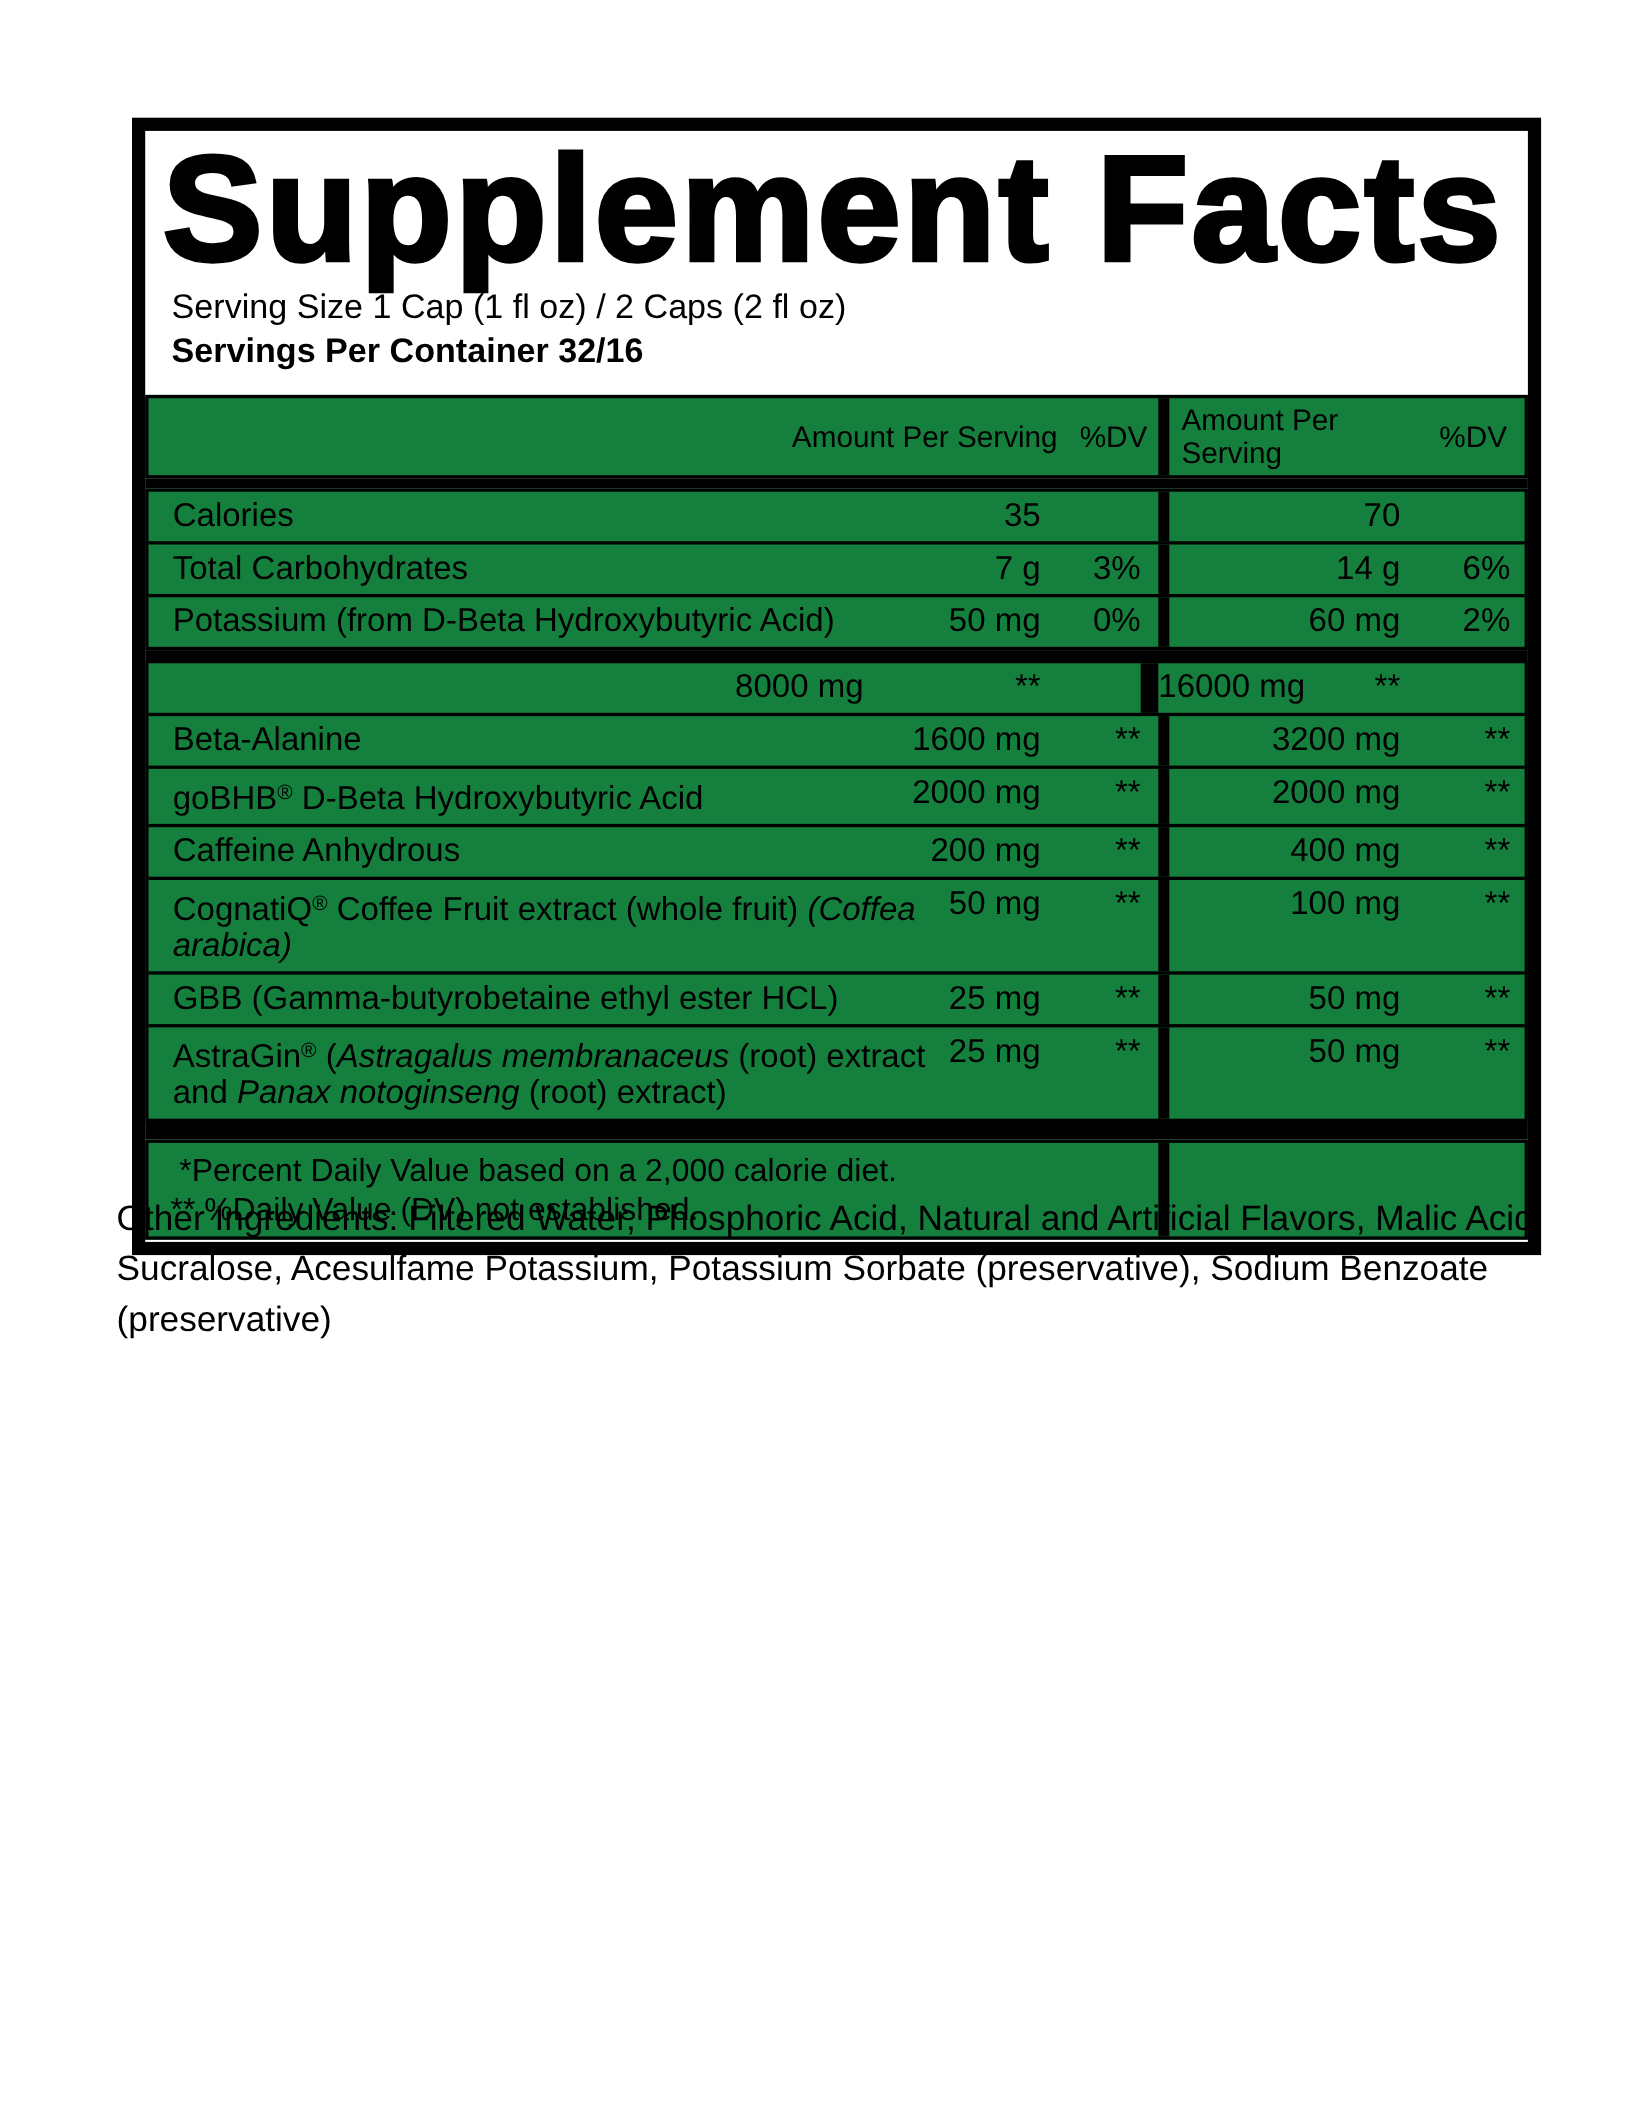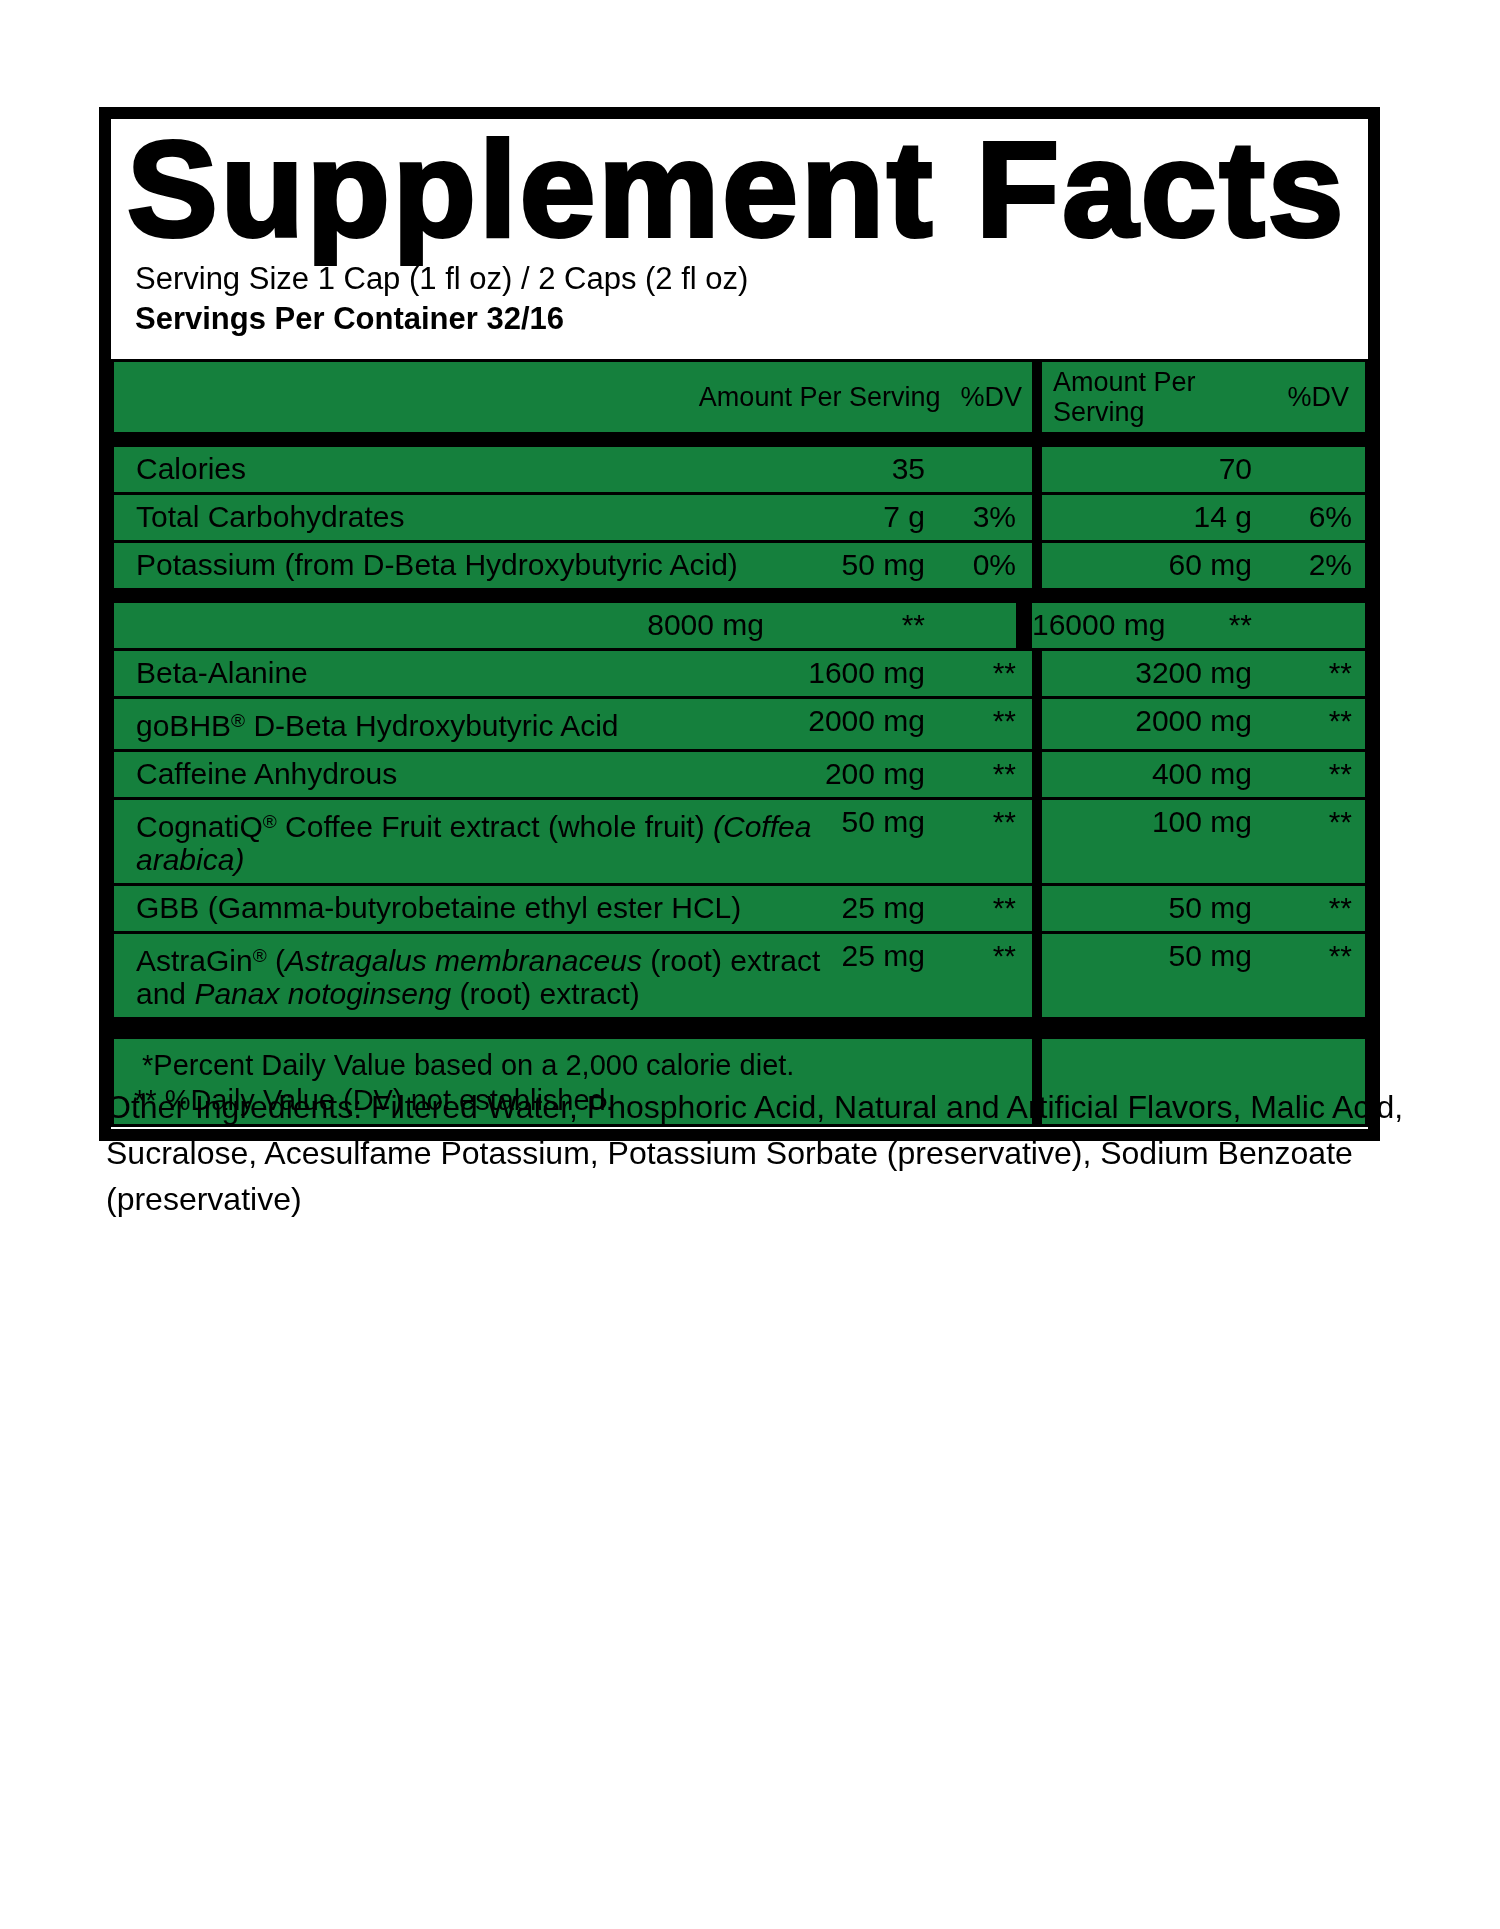--- a/index.html
+++ b/index.html
@@ -7,21 +7,21 @@
     width: 1500px; height: 1929px;
     background: #fff;
     position: relative;
     font-family: "Liberation Sans", "DejaVu Sans", sans-serif;
     color: #000;
     -webkit-font-smoothing: antialiased;
   }
 
   .label {
     position: absolute;
-    left: 99px; top: 107px;
+    left: 120px; top: 107px;
     width: 1281px;
     box-sizing: border-box;
     border: 12px solid #000;
     background: #fff;
     padding: 14px 0 2px 0;
   }
 
   .title {
     margin: -12px 0 0 16px;
     font-size: 136px;

